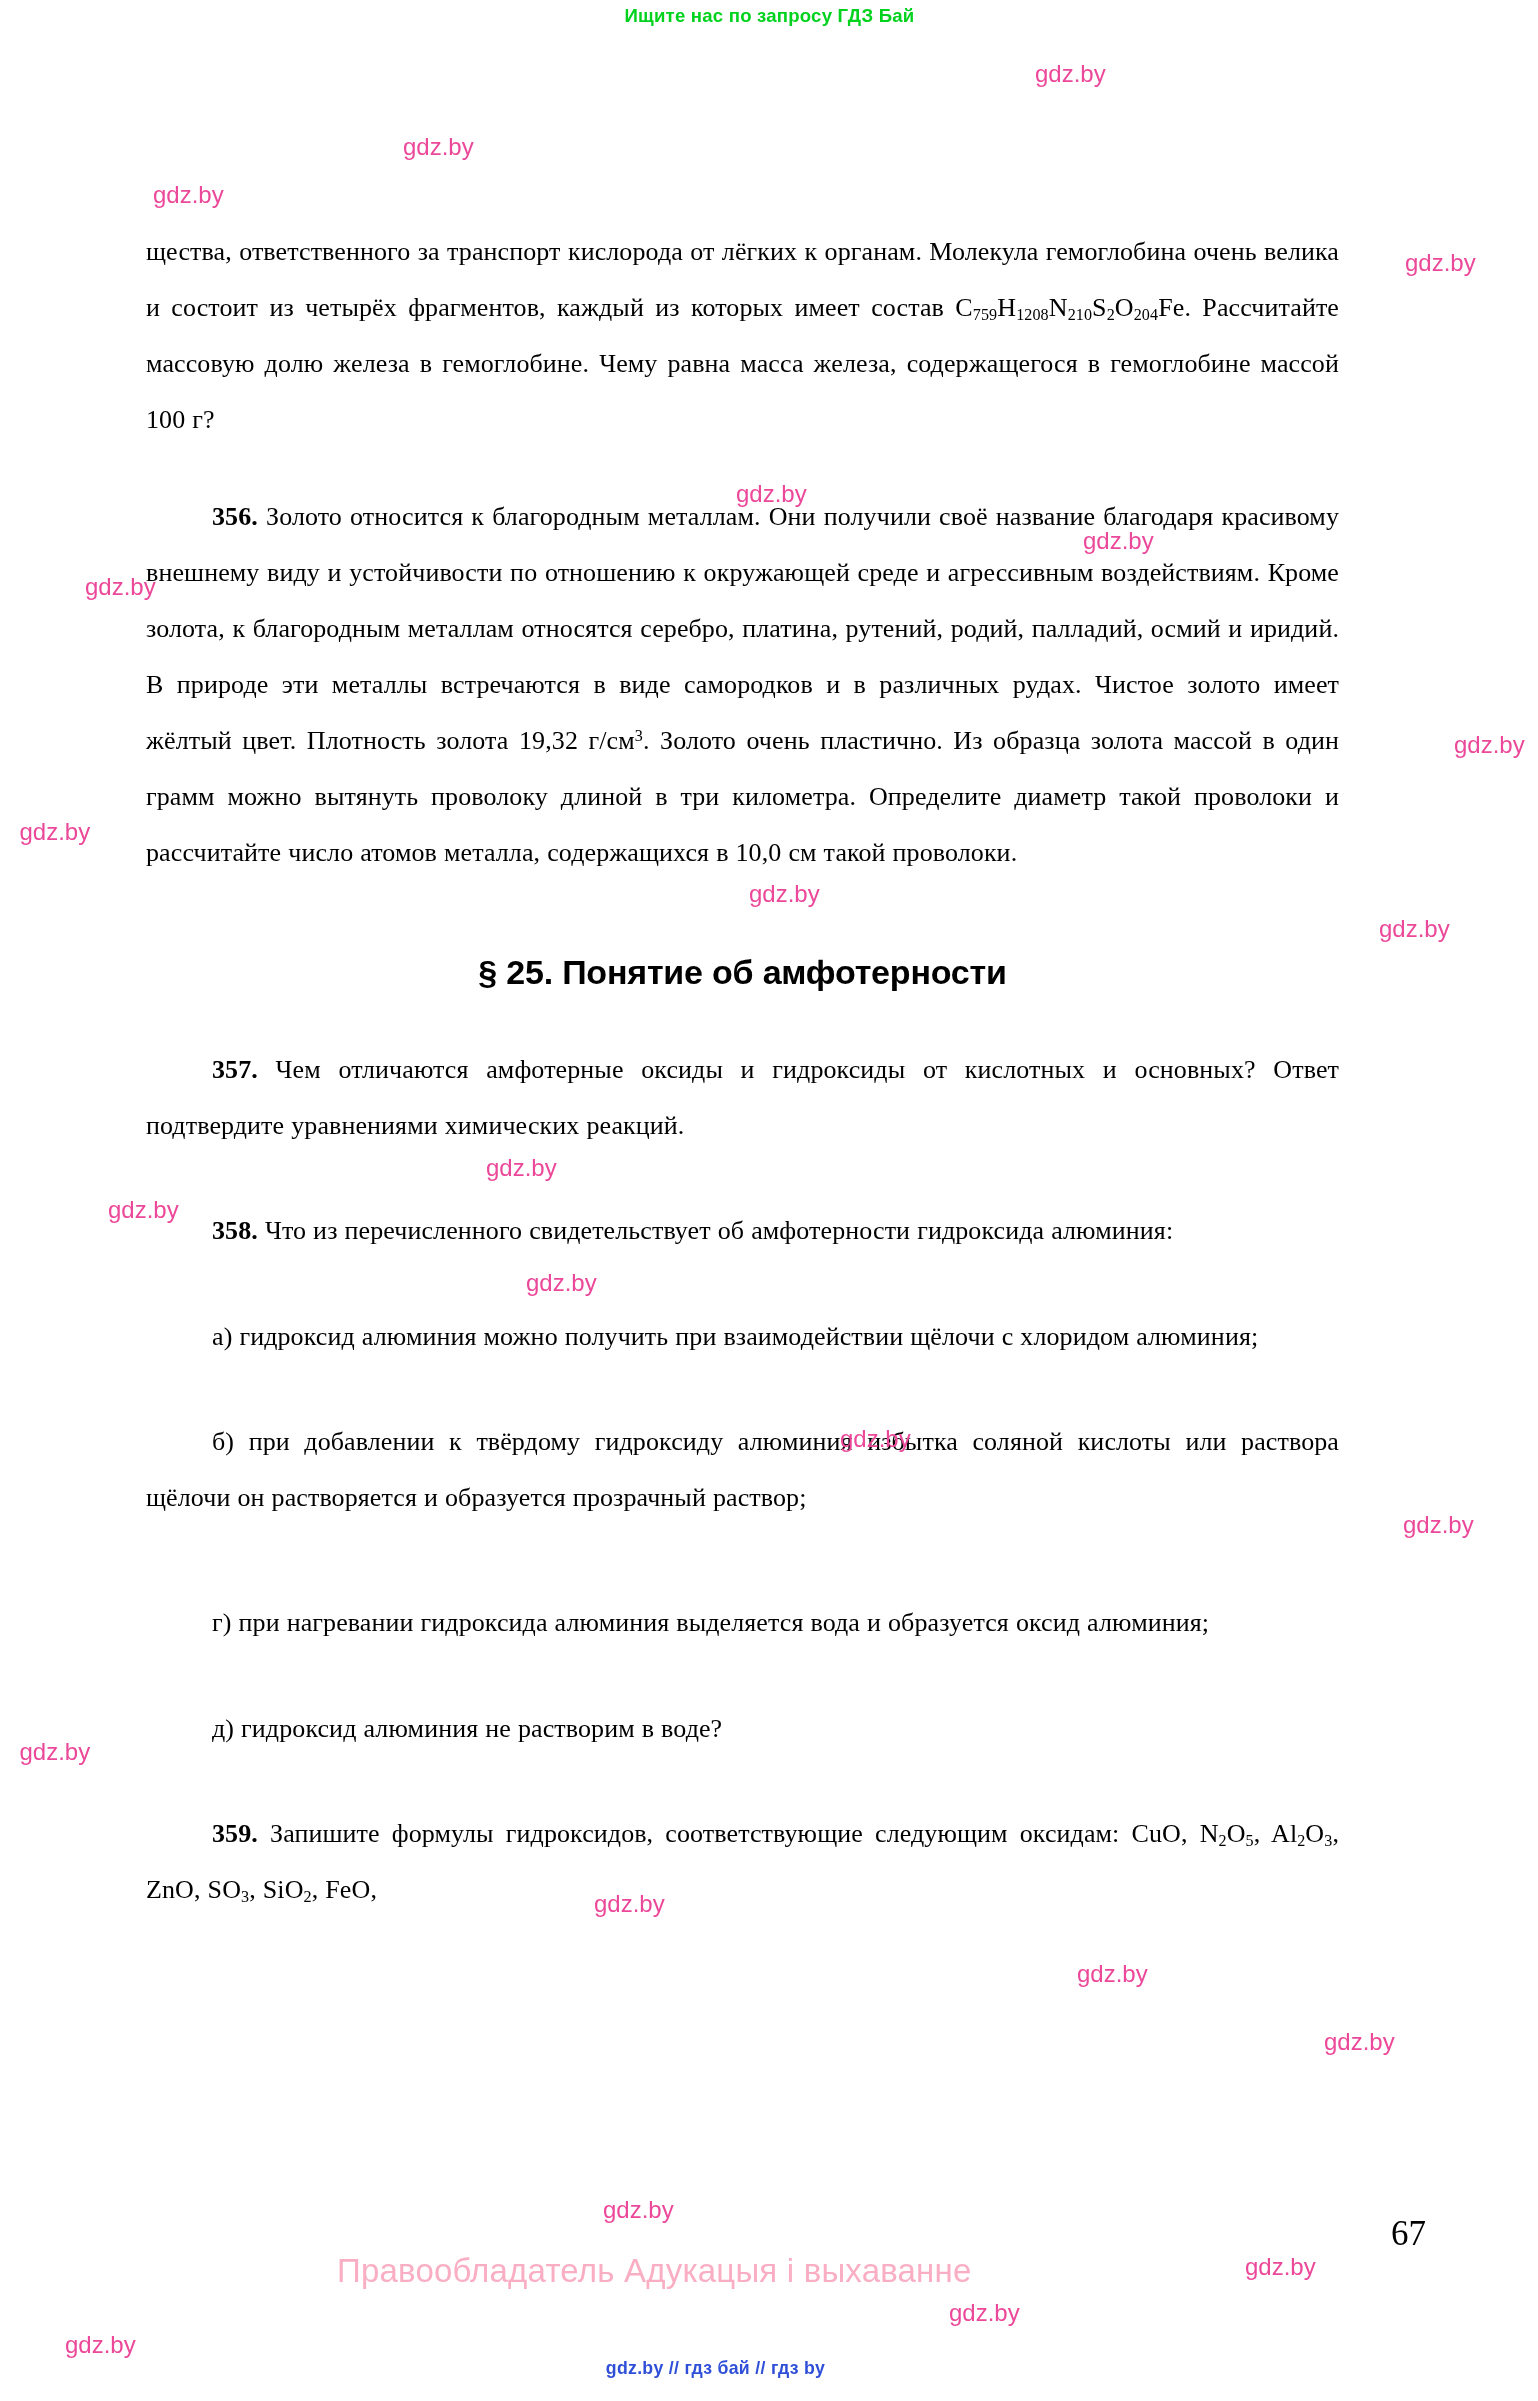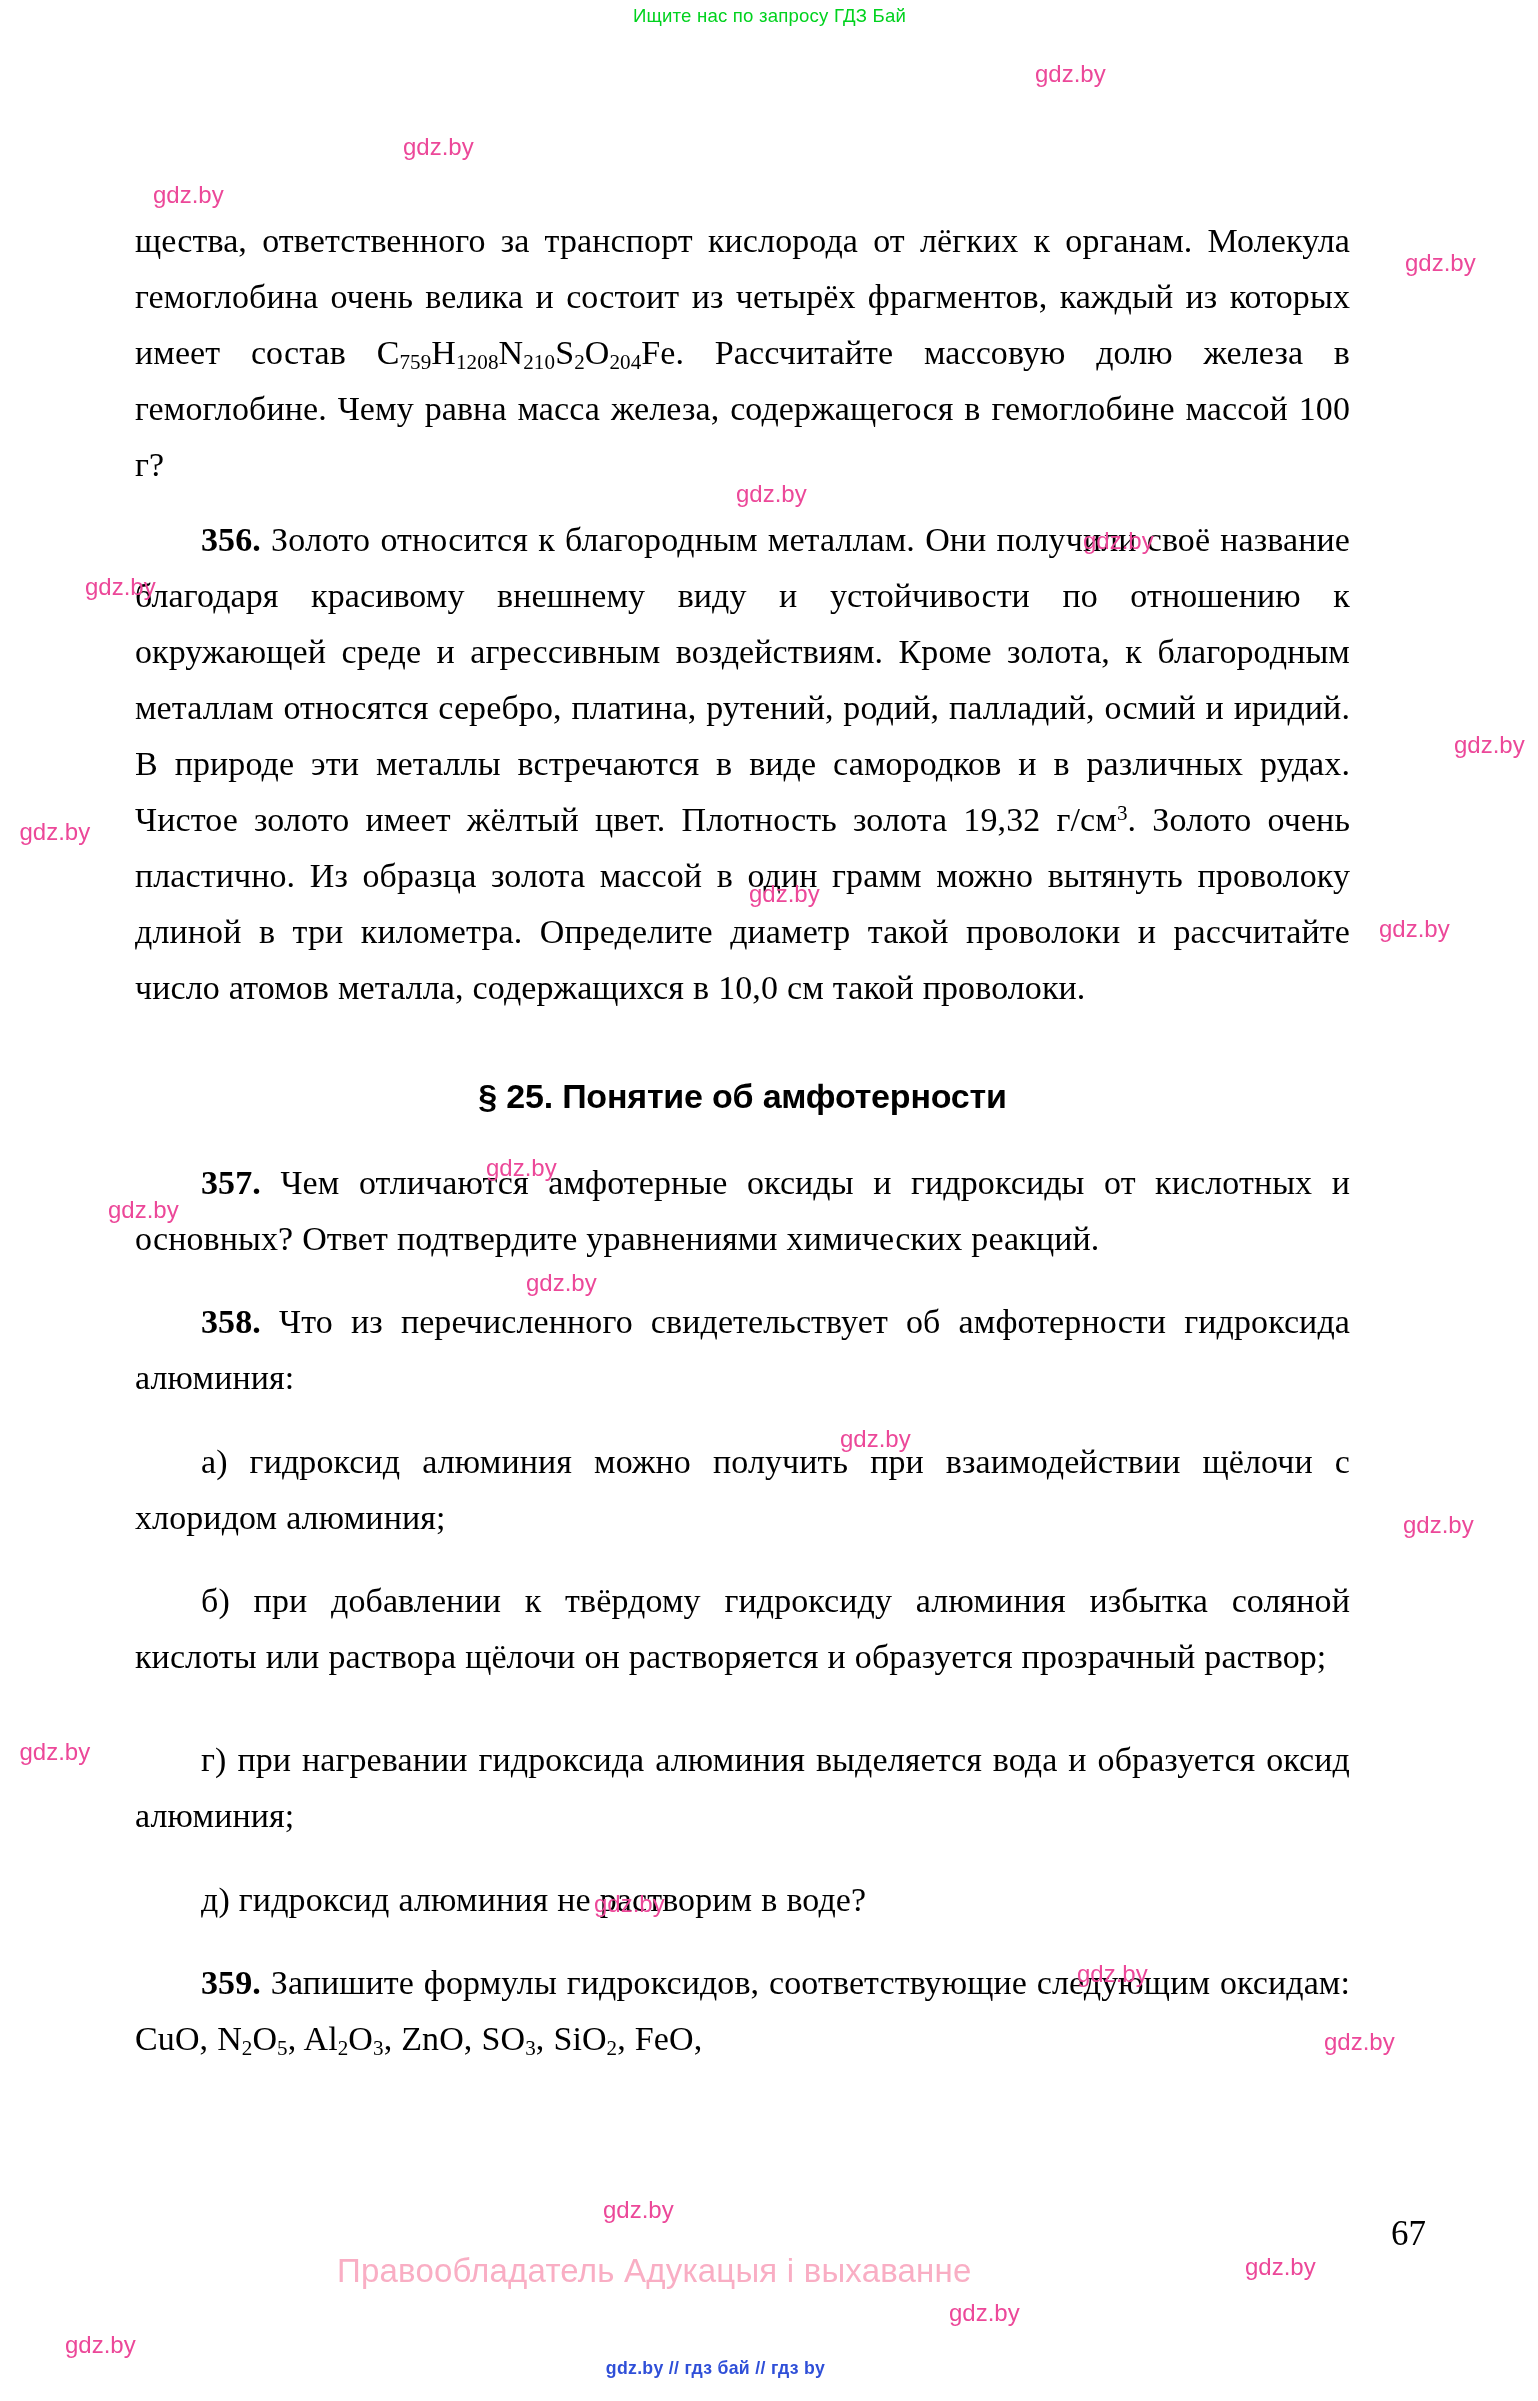--- a/index.html
+++ b/index.html
@@ -26,39 +26,39 @@
 
   
   .promo-banner {
     position: absolute;
     top: 5.3px;
     left: 0;
     width: 1539px;
     text-align: center;
     font-family: "Liberation Sans", "DejaVu Sans", sans-serif;
     font-size: 18.6px;
-    font-weight: 400;
+    font-weight: 700;
     color: #00d21e;
     letter-spacing: 0.2px;
   }
 
   
   .text-column {
     position: absolute;
     left: 131px;
     top: 209px;
     width: 1223px;
   }
 
   .para {
-    font-size: 34px;
+    font-size: 26px;
     line-height: 56px;
     text-align: justify;
     text-align-last: left;
-    margin: 4px;
+    margin: 15px;
     letter-spacing: 0.1px;
     word-spacing: 0.4px;
   }
   .para.hang {
     text-indent: 66px;
   }
   .pnum {
     font-weight: 700;
   }
   sub {

